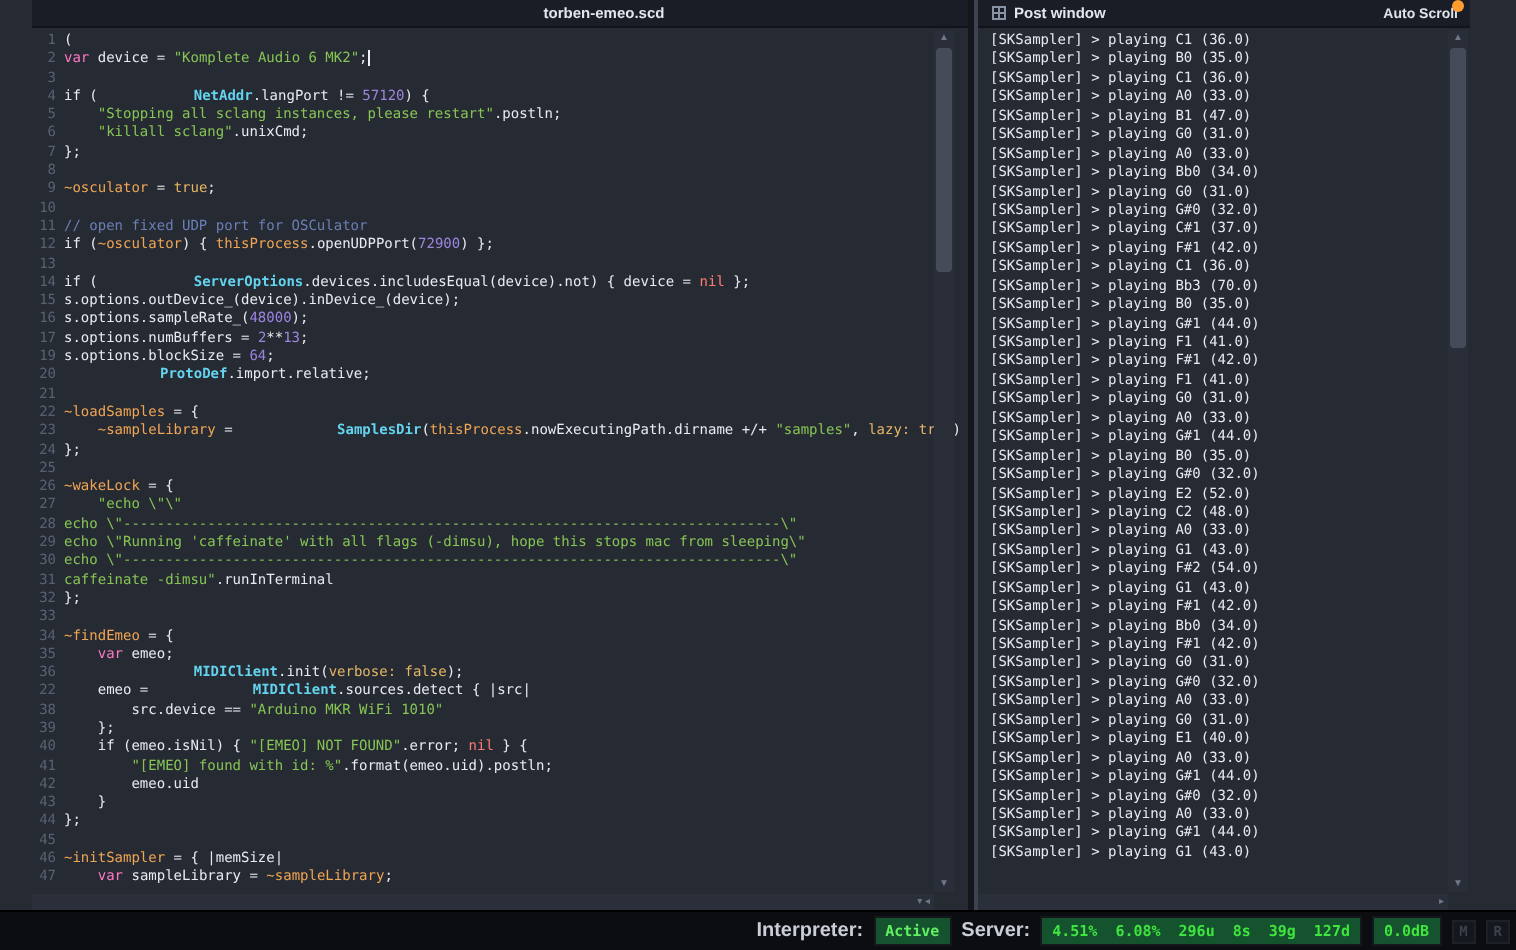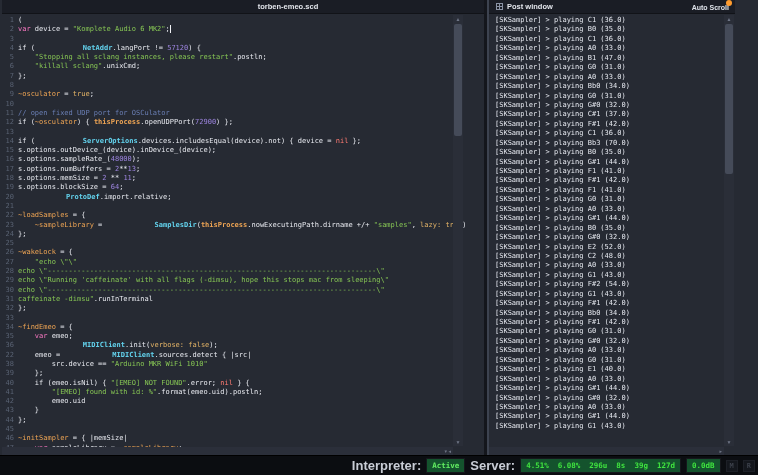--- a/index.html
+++ b/index.html
@@ -1,20 +1,20 @@
 <!DOCTYPE html>
 <html><head>
 <meta charset="utf-8">
 <style>
   * { margin:0; padding:0; box-sizing:border-box; }
   html,body { width:758px; height:475px; overflow:hidden; }
   body { background:#262a33; font-family:"Liberation Sans", sans-serif; position:relative; }
 
   .pane { position:absolute; top:0; background:#262a33; }
-  #editor-pane { left:2px; width:572px; height:455px; }
+  #editor-pane { left:16px; width:572px; height:455px; }
   #post-pane { left:489px; width:246px; height:455px; }
   #divider { position:absolute; top:0; left:484px; width:5px; height:455px;
              background:#14161c; border-right:2px solid #3d4350; }
 
   .titlebar { height:14px; background:#1a1d25; border-bottom:1px solid #111318;
               display:flex; align-items:center; position:relative; }
   .titlebar .title { font-size:7.5px; font-weight:bold; color:#e3e6ec; }
   #editor-pane .titlebar { justify-content:center; }
   .close-btn { position:absolute; right:11px; top:1px; color:#98a0b0; font-size:8px;
                line-height:12px; cursor:default; }
@@ -24,21 +24,21 @@
   .code-line { display:flex; height:9.3px; line-height:9.3px;
                font-family:"DejaVu Sans Mono", monospace; font-size:7px; white-space:pre; }
   .gutter { flex:none; width:12px; text-align:right; color:#596273; }
   .code { padding-left:4px; color:#e8eaf0; }
   .s-pl  { color:#e8eaf0; }
   .s-kw  { color:#ff79c6; }
   .s-cls { color:#63d3ee; font-weight:bold;padding-left:48px; }
   .s-str { color:#86c554; }
   .s-num { color:#9d85e0; }
   .s-env { color:#efa554; }
-  .s-bi  { color:#efa554; font-weight:bold; }
+  .s-bi  { color:#efa554; font-weight:normal; }
   .s-kwa { color:#e5b567; }
   .s-lit { color:#e5b567; }
   .s-nil { color:#ff7b72; }
   .s-cmt { color:#6a7fb5; }
   .caret { display:inline-block; width:1px; height:8px; background:#f0f2f6; vertical-align:middle; }
 
   
   .vscroll { position:absolute; width:10px; background:#2a2e38; }
   #editor-vscroll { left:451px; top:15px; bottom:9px; }
   #post-vscroll { right:1px; top:15px; bottom:9px; }
@@ -62,21 +62,21 @@
   .autoscroll .dot { width:6px; height:6px; border-radius:50%; background:#ff9c2e;
                      position:absolute; right:-3px; top:0; }
   #post-content { position:absolute; top:14px; left:0; right:11px; bottom:9px; padding:2px 0 0 6px; overflow:hidden; }
   .post-line { height:9.45px; line-height:9.45px; font-family:"DejaVu Sans Mono", monospace;
                font-size:7px; color:#e6e9f0; white-space:pre; }
 
   
   #status-bar { position:absolute; left:0; top:455px; width:758px; height:20px;
                 background:#0b0d11; border-top:1px solid #000;
                 display:flex; align-items:center; justify-content:flex-end; gap:5px; padding-right:3px; }
-  .st-label { font-size:13px; font-weight:bold; color:#c9cdd6; }
+  .st-label { font-size:10px; font-weight:bold; color:#c9cdd6; }
   .st-box { background:#14532d; border:1px solid #15171c; padding:2px 5px;
             font-family:"DejaVu Sans Mono", monospace; font-size:7.5px; font-weight:bold; }
   #interp-value { color:#62ef62; }
   #server-stats { display:flex; gap:9px; color:#3fe43f; }
   #volume-box { color:#3fe43f; }
   .mr-btn { color:#3c414b; background:#14171d; border:1px solid #1d2027; padding:1px 3px;
             font-size:7px; font-weight:bold; font-family:"DejaVu Sans Mono", monospace; }
 </style>
 </head>
 <body>
@@ -97,21 +97,20 @@
       <div class="code-line"><span class="gutter">8</span><span class="code"></span></div>
       <div class="code-line"><span class="gutter">9</span><span class="code"><span class="s-env">~osculator</span><span class="s-pl"> = </span><span class="s-lit">true</span><span class="s-pl">;</span></span></div>
       <div class="code-line"><span class="gutter">10</span><span class="code"></span></div>
       <div class="code-line"><span class="gutter">11</span><span class="code"><span class="s-cmt">// open fixed UDP port for OSCulator</span></span></div>
       <div class="code-line"><span class="gutter">12</span><span class="code"><span class="s-pl">if (</span><span class="s-env">~osculator</span><span class="s-pl">) { </span><span class="s-bi">thisProcess</span><span class="s-pl">.openUDPPort(</span><span class="s-num">72900</span><span class="s-pl">) };</span></span></div>
       <div class="code-line"><span class="gutter">13</span><span class="code"></span></div>
       <div class="code-line"><span class="gutter">14</span><span class="code"><span class="s-pl">if (</span><span class="s-cls">ServerOptions</span><span class="s-pl">.devices.includesEqual(device).not) { device = </span><span class="s-nil">nil</span><span class="s-pl"> };</span></span></div>
       <div class="code-line"><span class="gutter">15</span><span class="code"><span class="s-pl">s.options.outDevice_(device).inDevice_(device);</span></span></div>
       <div class="code-line"><span class="gutter">16</span><span class="code"><span class="s-pl">s.options.sampleRate_(</span><span class="s-num">48000</span><span class="s-pl">);</span></span></div>
       <div class="code-line"><span class="gutter">17</span><span class="code"><span class="s-pl">s.options.numBuffers = </span><span class="s-num">2</span><span class="s-pl">**</span><span class="s-num">13</span><span class="s-pl">;</span></span></div>
-      <div class="code-line"><span class="gutter">18</span><span class="code"><span class="s-pl">s.options.memSize = </span><span class="s-num">2</span><span class="s-pl"> ** </span><span class="s-num">11</span><span class="s-pl">;</span></span></div>
       <div class="code-line"><span class="gutter">19</span><span class="code"><span class="s-pl">s.options.blockSize = </span><span class="s-num">64</span><span class="s-pl">;</span></span></div>
       <div class="code-line"><span class="gutter">20</span><span class="code"><span class="s-cls">ProtoDef</span><span class="s-pl">.import.relative;</span></span></div>
       <div class="code-line"><span class="gutter">21</span><span class="code"></span></div>
       <div class="code-line"><span class="gutter">22</span><span class="code"><span class="s-env">~loadSamples</span><span class="s-pl"> = {</span></span></div>
       <div class="code-line"><span class="gutter">23</span><span class="code"><span class="s-pl">    </span><span class="s-env">~sampleLibrary</span><span class="s-pl"> = </span><span class="s-cls">SamplesDir</span><span class="s-pl">(</span><span class="s-bi">thisProcess</span><span class="s-pl">.nowExecutingPath.dirname +/+ </span><span class="s-str">"samples"</span><span class="s-pl">, </span><span class="s-kwa">lazy:</span><span class="s-pl"> </span><span class="s-lit">true</span><span class="s-pl">)</span></span></div>
       <div class="code-line"><span class="gutter">24</span><span class="code"><span class="s-pl">};</span></span></div>
       <div class="code-line"><span class="gutter">25</span><span class="code"></span></div>
       <div class="code-line"><span class="gutter">26</span><span class="code"><span class="s-env">~wakeLock</span><span class="s-pl"> = {</span></span></div>
       <div class="code-line"><span class="gutter">27</span><span class="code"><span class="s-pl">    </span><span class="s-str">"echo \"\"</span></span></div>
       <div class="code-line"><span class="gutter">28</span><span class="code"><span class="s-str">echo \"------------------------------------------------------------------------------\"</span></span></div>

